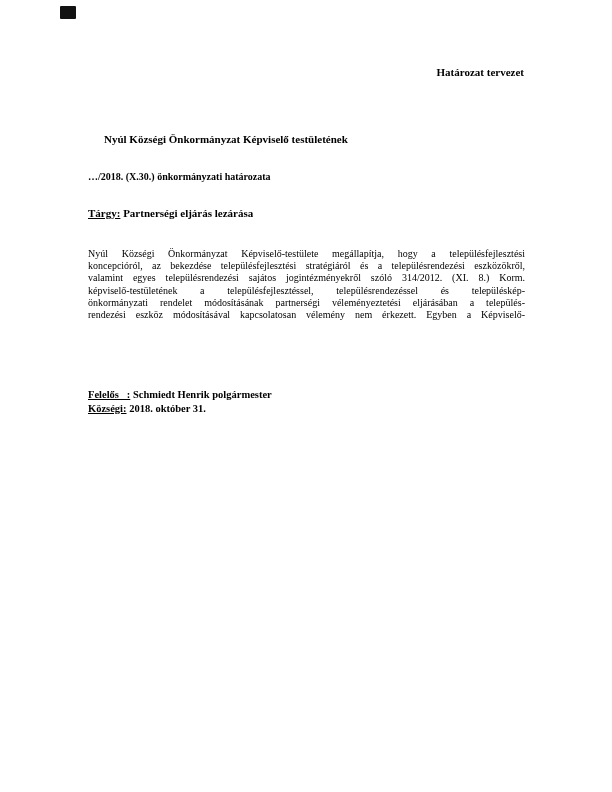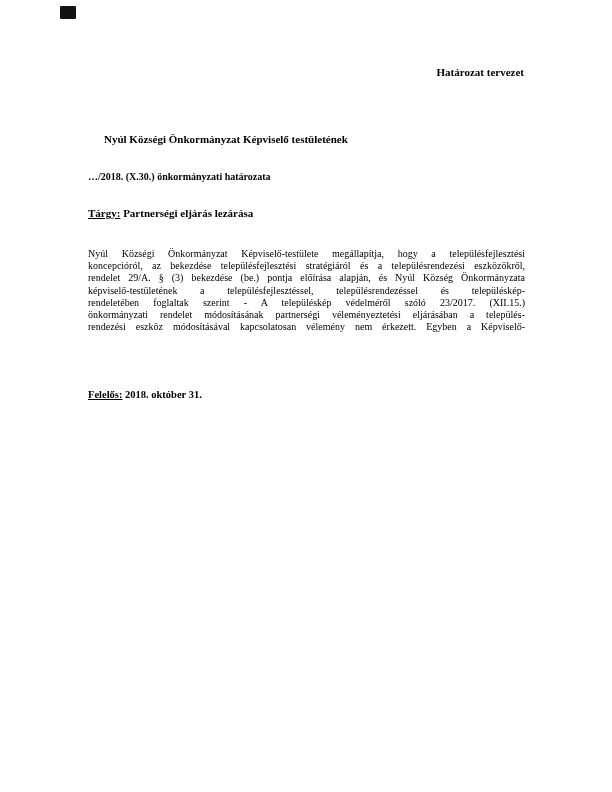--- a/index.html
+++ b/index.html
@@ -92,27 +92,30 @@
   <div class="title2">…/2018. (X.30.) önkormányzati határozata</div>
 
   <div class="subject">
     <span class="u">Tárgy:</span>
     <span>Partnerségi eljárás lezárása</span>
   </div>
 
   <div class="bodytext">
     <div class="jline">Nyúl Községi Önkormányzat Képviselő-testülete megállapítja, hogy a településfejlesztési</div>
     <div class="jline">koncepcióról, az bekezdése településfejlesztési stratégiáról és a településrendezési eszközökről,</div>
-    <div class="jline">rendelet 29/A. § (3) bekezdése (be.) pontja előírása alapján, és Nyúl Község Önkormányzata</div>
+    <div class="jline">valamint egyes településrendezési sajátos jogintézményekről szóló 314/2012. (XI. 8.) Korm.</div>
     <div class="jline">képviselő-testületének a településfejlesztéssel, településrendezéssel és településkép-</div>
-    <div class="jline">rendeletében foglaltak szerint - A településkép védelméről szóló 23/2017. (XII.15.)</div>
     <div class="jline">önkormányzati rendelet módosításának partnerségi véleményeztetési eljárásában a település-</div>
     <div class="jline">rendezési eszköz módosításával kapcsolatosan vélemény nem érkezett. Egyben a Képviselő-</div>
   </div>
 
   <div class="footerlines">
     <div>
-      <span class="u">Felelős:</span>
+      <span class="u">Felelős&nbsp;&nbsp;&nbsp;:</span>
+      <span>Schmiedt Henrik polgármester</span>
+    </div>
+    <div>
+      <span class="u">Községi:</span>
       <span>2018. október 31.</span>
     </div>
   </div>
 
 </div>
 
 </body></html>

